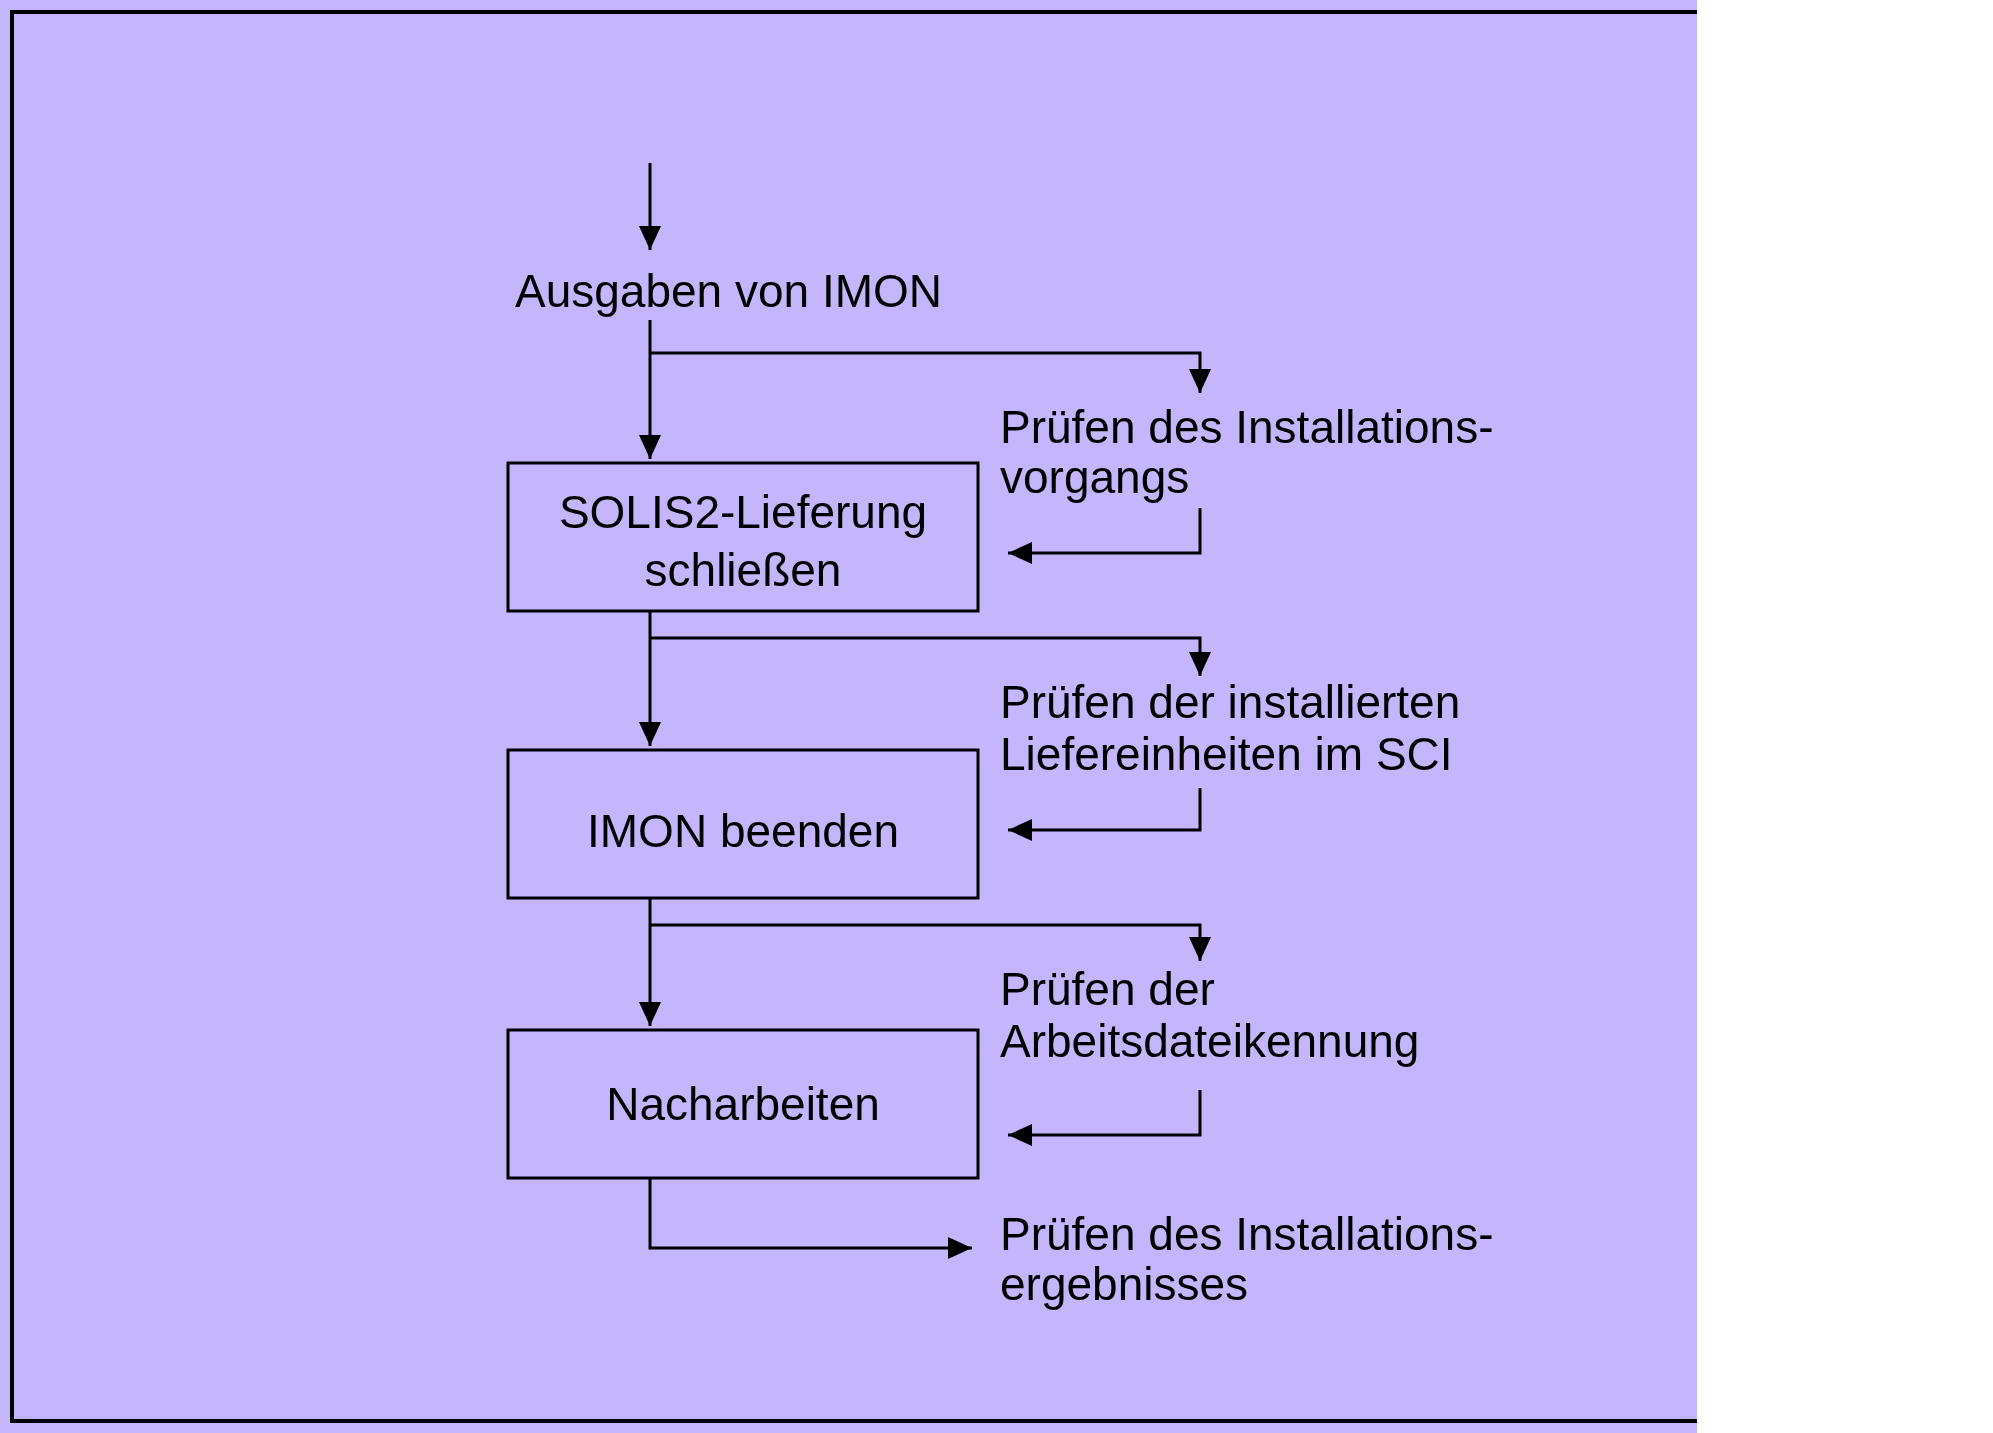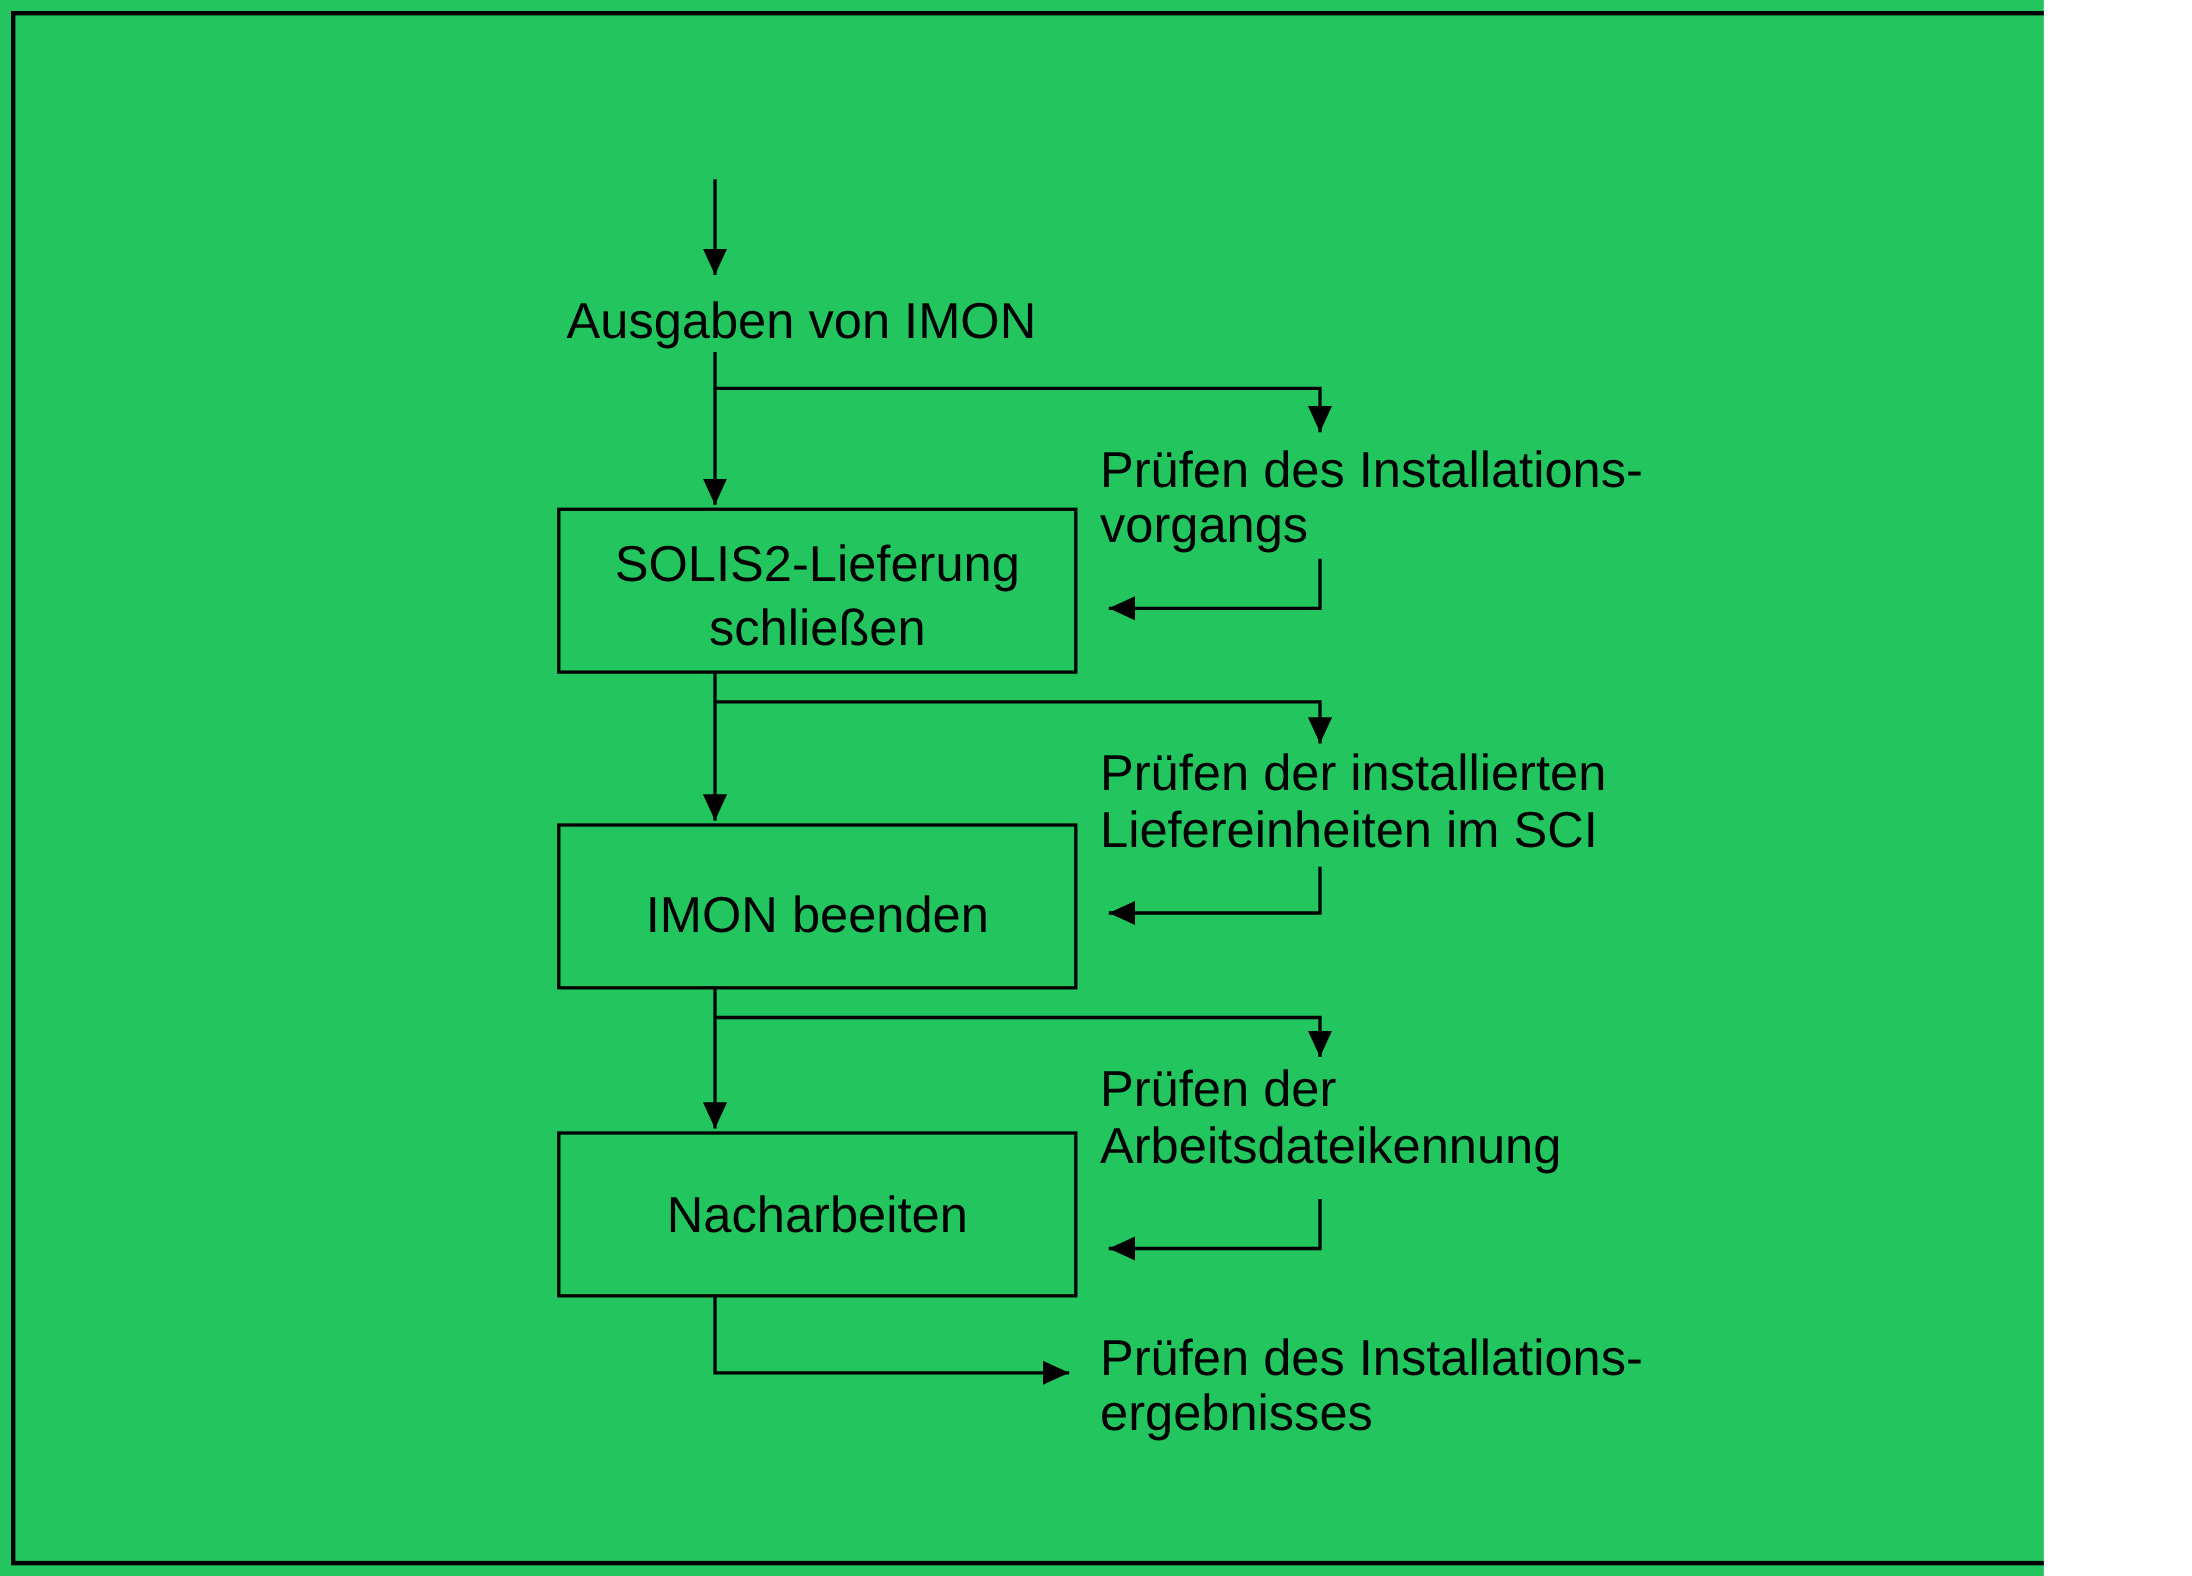--- a/index.html
+++ b/index.html
@@ -2,23 +2,23 @@
 <html><head>
 <meta charset="utf-8">
 <style>
   html, body {
     margin: 0;
     padding: 0;
     background: #ffffff;
   }
   .page {
     position: relative;
-    width: 1858px;
+    width: 1697px;
     height: 1433px;
-    background: #22c55e;
+    background: #c4b5fd;
     overflow: hidden;
   }
   svg.flowchart {
     display: block;
     width: 1993px;
     height: 1433px;
   }
   svg.flowchart text {
     font-family: "Liberation Sans", "DejaVu Sans", sans-serif;
     font-size: 46px;

